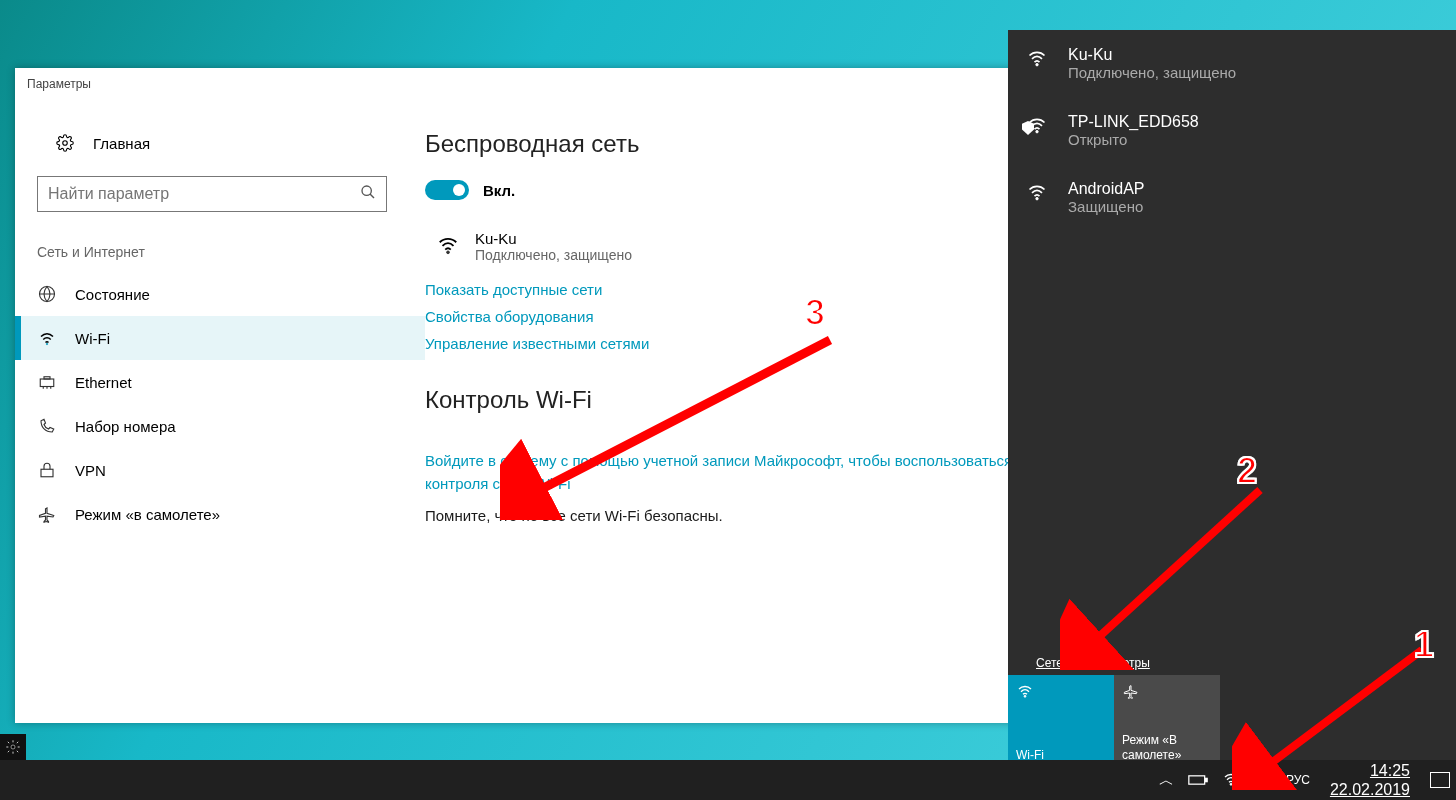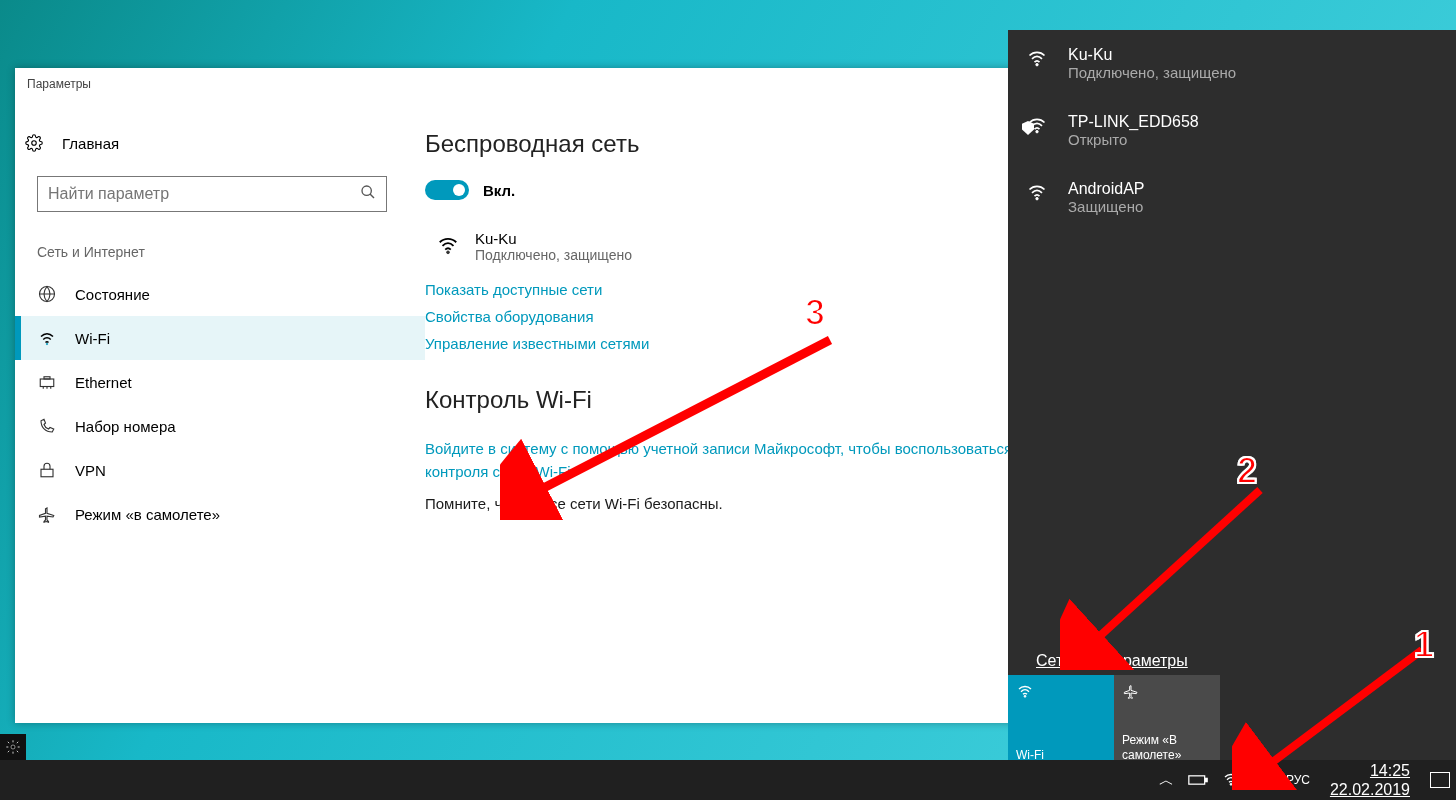--- a/index.html
+++ b/index.html
@@ -12,21 +12,21 @@
     position: absolute; left: 15px; top: 68px; width: 1148px; height: 655px;
     background: #fff; box-shadow: 0 0 8px rgba(0,0,0,.3);
   }
   .titlebar { height: 32px; display: flex; align-items: center; padding-left: 12px; }
   .titlebar-title { font-size: 12px; color: #444; }
   .titlebar-btns { margin-left: auto; display: flex; }
   .titlebar-btn { width: 46px; height: 32px; display:flex; align-items:center; justify-content:center; color:#444; font-size:13px; }
   .titlebar-btn.close { font-size:15px; }
   .settings-body { display:flex; height: calc(100% - 32px); }
   .sidebar { width: 410px; padding: 24px 0 0 0; }
-  .home-row { display:flex; align-items:center; padding: 0 9px; height:38px; }
+  .home-row { display:flex; align-items:center; padding: 0 40px; height:38px; }
   .home-row .icon { width:20px; margin-right:18px; display:flex; align-items:center; justify-content:center;}
   .home-row span.lbl { font-size:15px; }
   .search-row { padding: 14px 22px 6px; }
   .search-box { width: 350px; height: 36px; border:1px solid #777; display:flex; align-items:center; padding: 16px 10px; }
   .search-box input { border:none; outline:none; font-size:16px; flex:1; background:transparent;}
   .search-box .s-icon { color:#555; }
   .group-title { padding: 26px 22px 12px; color:#666; font-size:14px; }
   .nav-item { height:44px; display:flex; align-items:center; padding:0 22px; position:relative; }
   .nav-item .icon { width:20px; margin-right:18px; display:flex; align-items:center; justify-content:center;}
   .nav-item .lbl { font-size:15px; }
@@ -36,29 +36,29 @@
   .content h1 { font-size:24px; font-weight:400; color:#222; margin-bottom: 22px;}
   .toggle-row { display:flex; align-items:center; margin-bottom: 30px; font-weight: bold;}
   .toggle { width:44px; height:20px; border-radius:10px; background:#0099bc; position:relative; margin-right:14px;}
   .toggle::after{content:""; width:12px; height:12px; background:#fff; border-radius:50%; position:absolute; right:4px; top:4px;}
   .toggle-label { font-size:15px; }
   .network-row { display:flex; align-items:flex-start; margin-bottom: 18px; margin-left: 10px;}
   .network-row .icon { margin-right: 14px; margin-top:4px;}
   .network-row .ssid { font-size:15px; }
   .network-row .status { font-size:14px; color:#666; }
   .link { color:#0099bc; font-size:15px; display:block; margin: 10px 0; cursor:pointer; }
-  .content h2 { font-size:24px; font-weight:400; color:#222; margin: 34px 0 24px; }
+  .content h2 { font-size:24px; font-weight:400; color:#222; margin: 34px 0 36px; }
   .content p.txt { font-size:15px; margin: 10px 0; line-height: 1.4; color:#1a1a1a;}
   
   .flyout { position:absolute; right:0; top:30px; width:448px; height:740px; background:#2d2d2d; color:#fff; }
   .net-entry { display:flex; align-items:flex-start; padding: 16px 18px; }
   .net-entry .icon { width:24px; margin-right:18px; margin-top:2px;}
   .net-entry .ssid { font-size:16px; }
   .net-entry .status { font-size:15px; color:#aaa; }
-  .net-link { position:absolute; left:28px; bottom:100px; color:#fff; font-size:16px; text-decoration: underline; }
+  .net-link { position:absolute; left:28px; bottom:100px; color:#fff; font-size:12px; text-decoration: underline; }
   .tiles { position:absolute; left:0; bottom:0; display:flex; }
   .tile { width:106px; height:95px; padding:8px; font-size:12px; color:#fff; display:flex; flex-direction:column; justify-content:space-between; line-height:1.2;}
   .tile.wifi { background:#0099bc; }
   .tile.airplane { background:#4a4a4a; }
   .tile .icon { height:18px; }
   
   .taskbar { position:absolute; left:0; right:0; bottom:0; height:40px; background:#202020; display:flex; align-items:center; color:#fff; z-index:5;}
   .start-corner { position:absolute; left:0; bottom:40px; width:26px; height:26px; background:#111; display:flex; align-items:center; justify-content:center; color:#ccc;}
   .sys-tray { margin-left:auto; display:flex; align-items:center; padding-right:6px; gap:14px;}
   .sys-tray .ic { font-size:15px;}

